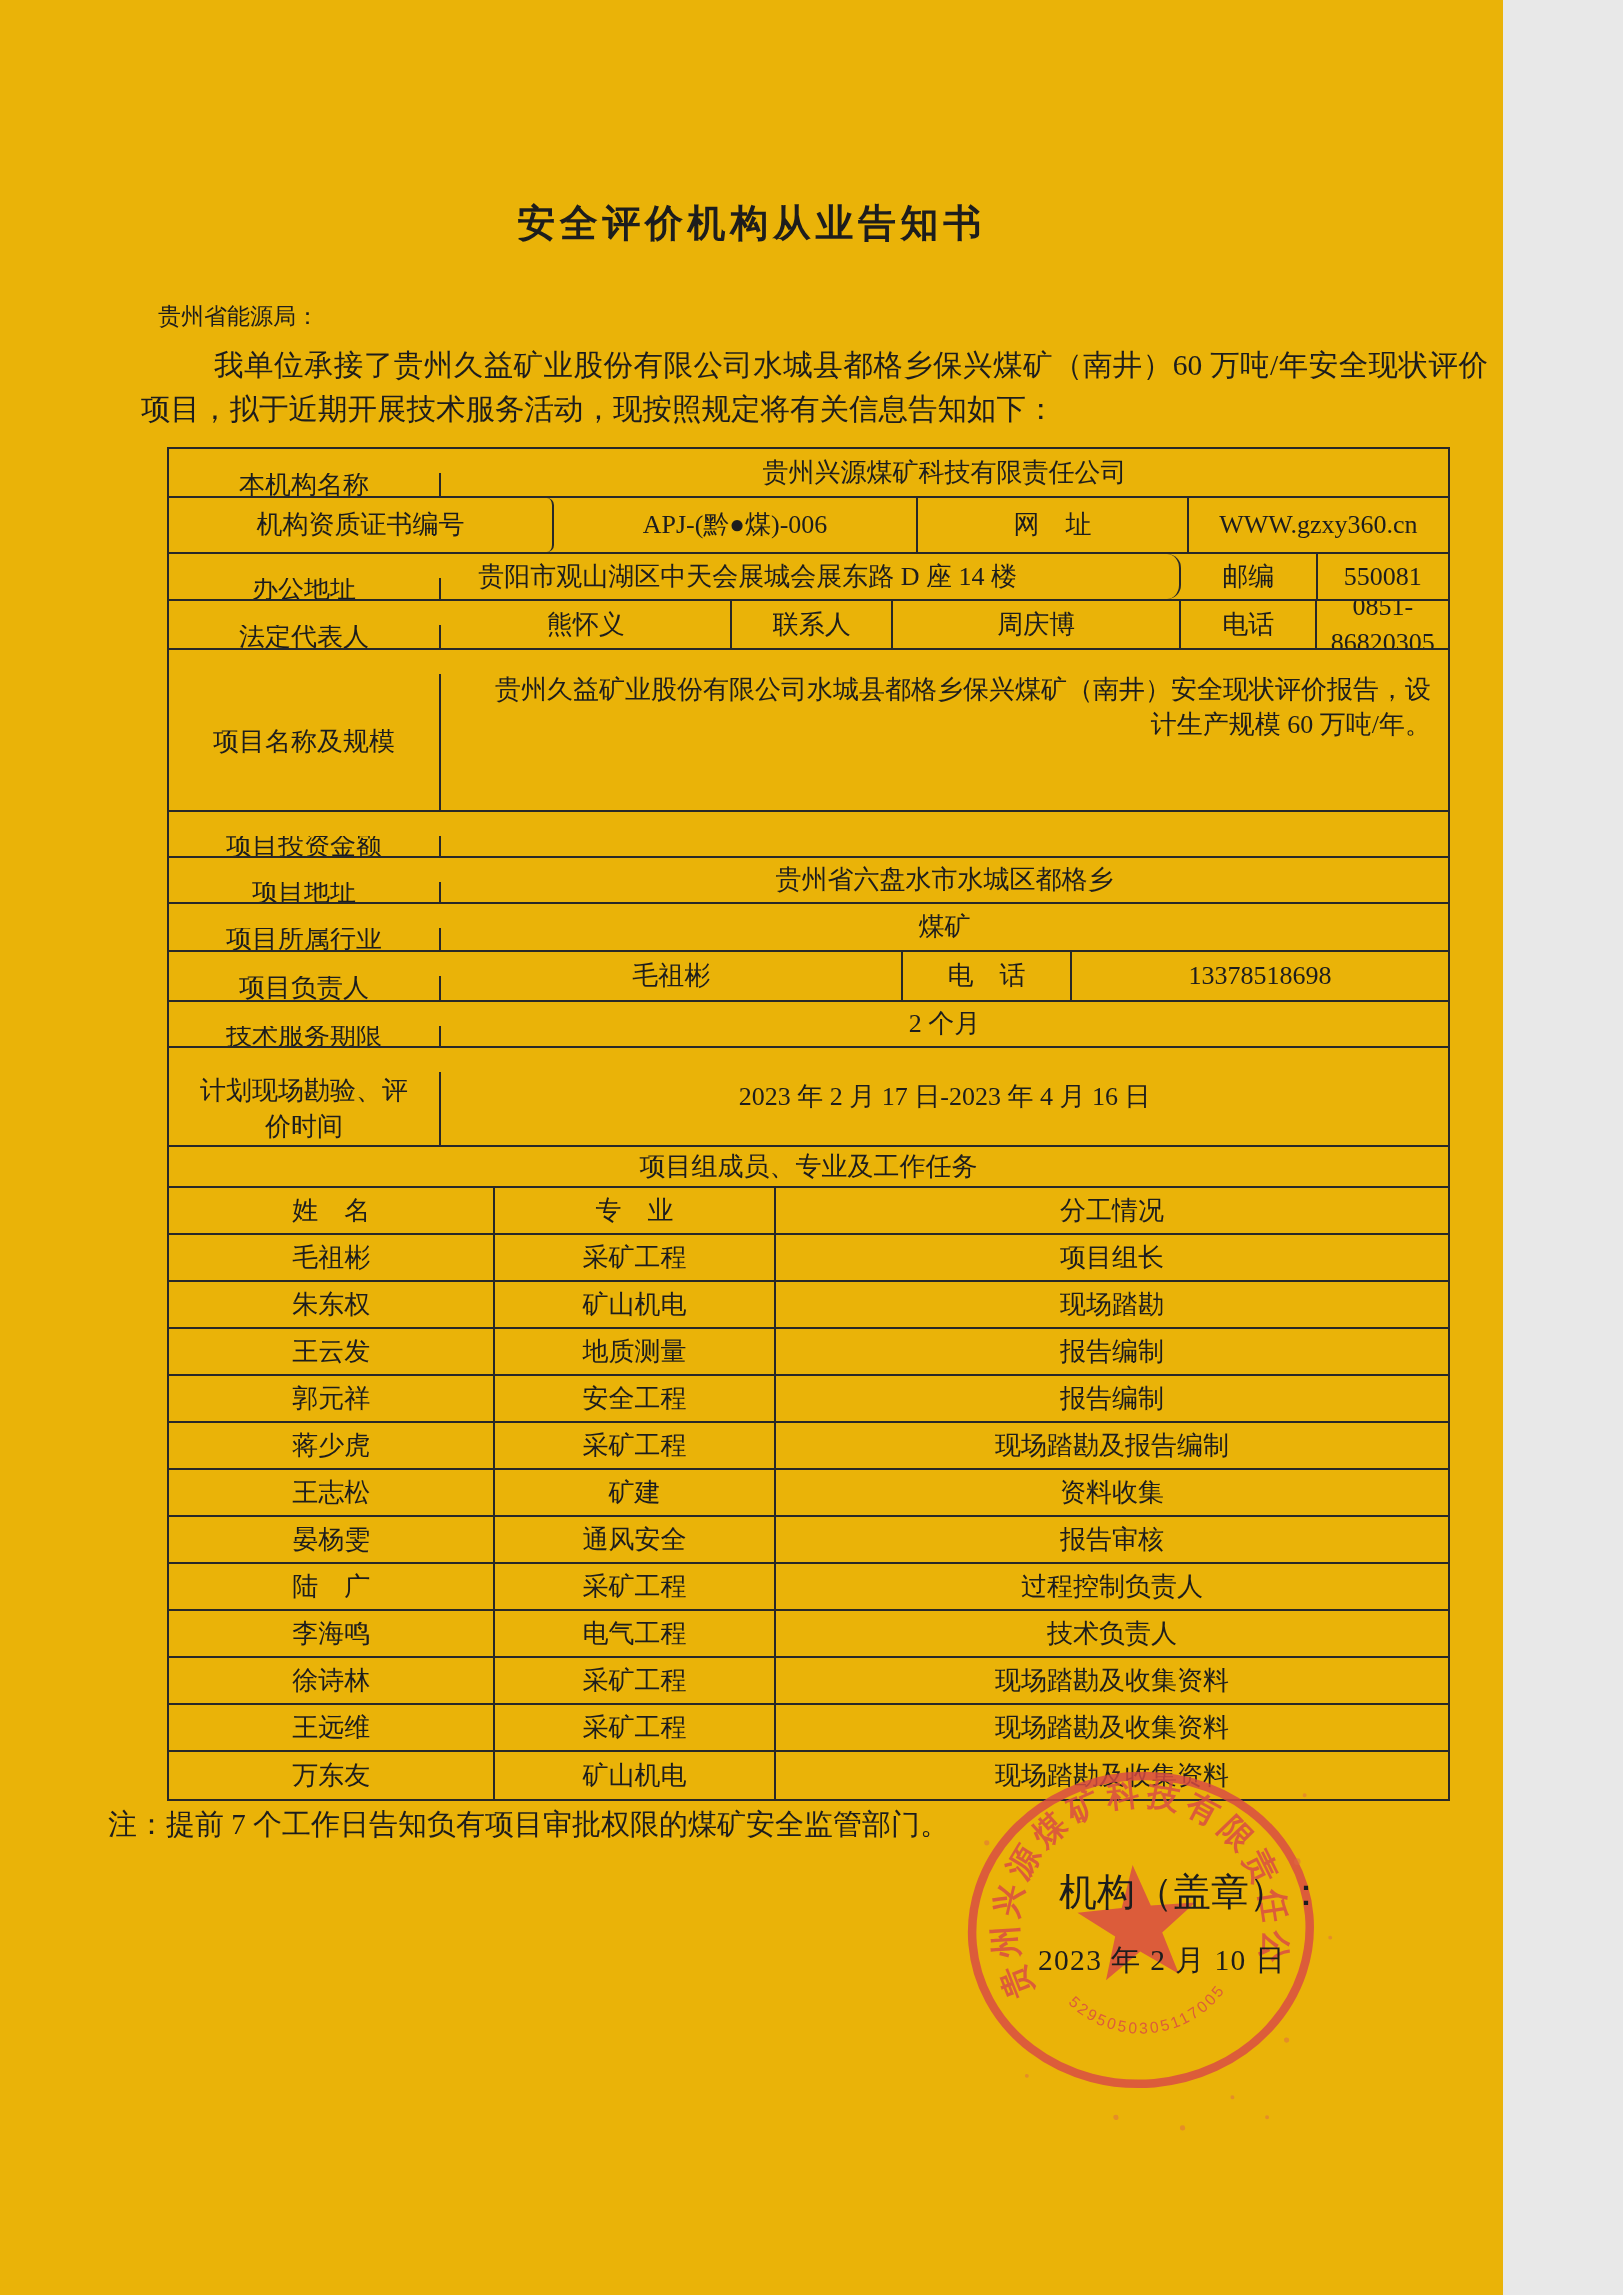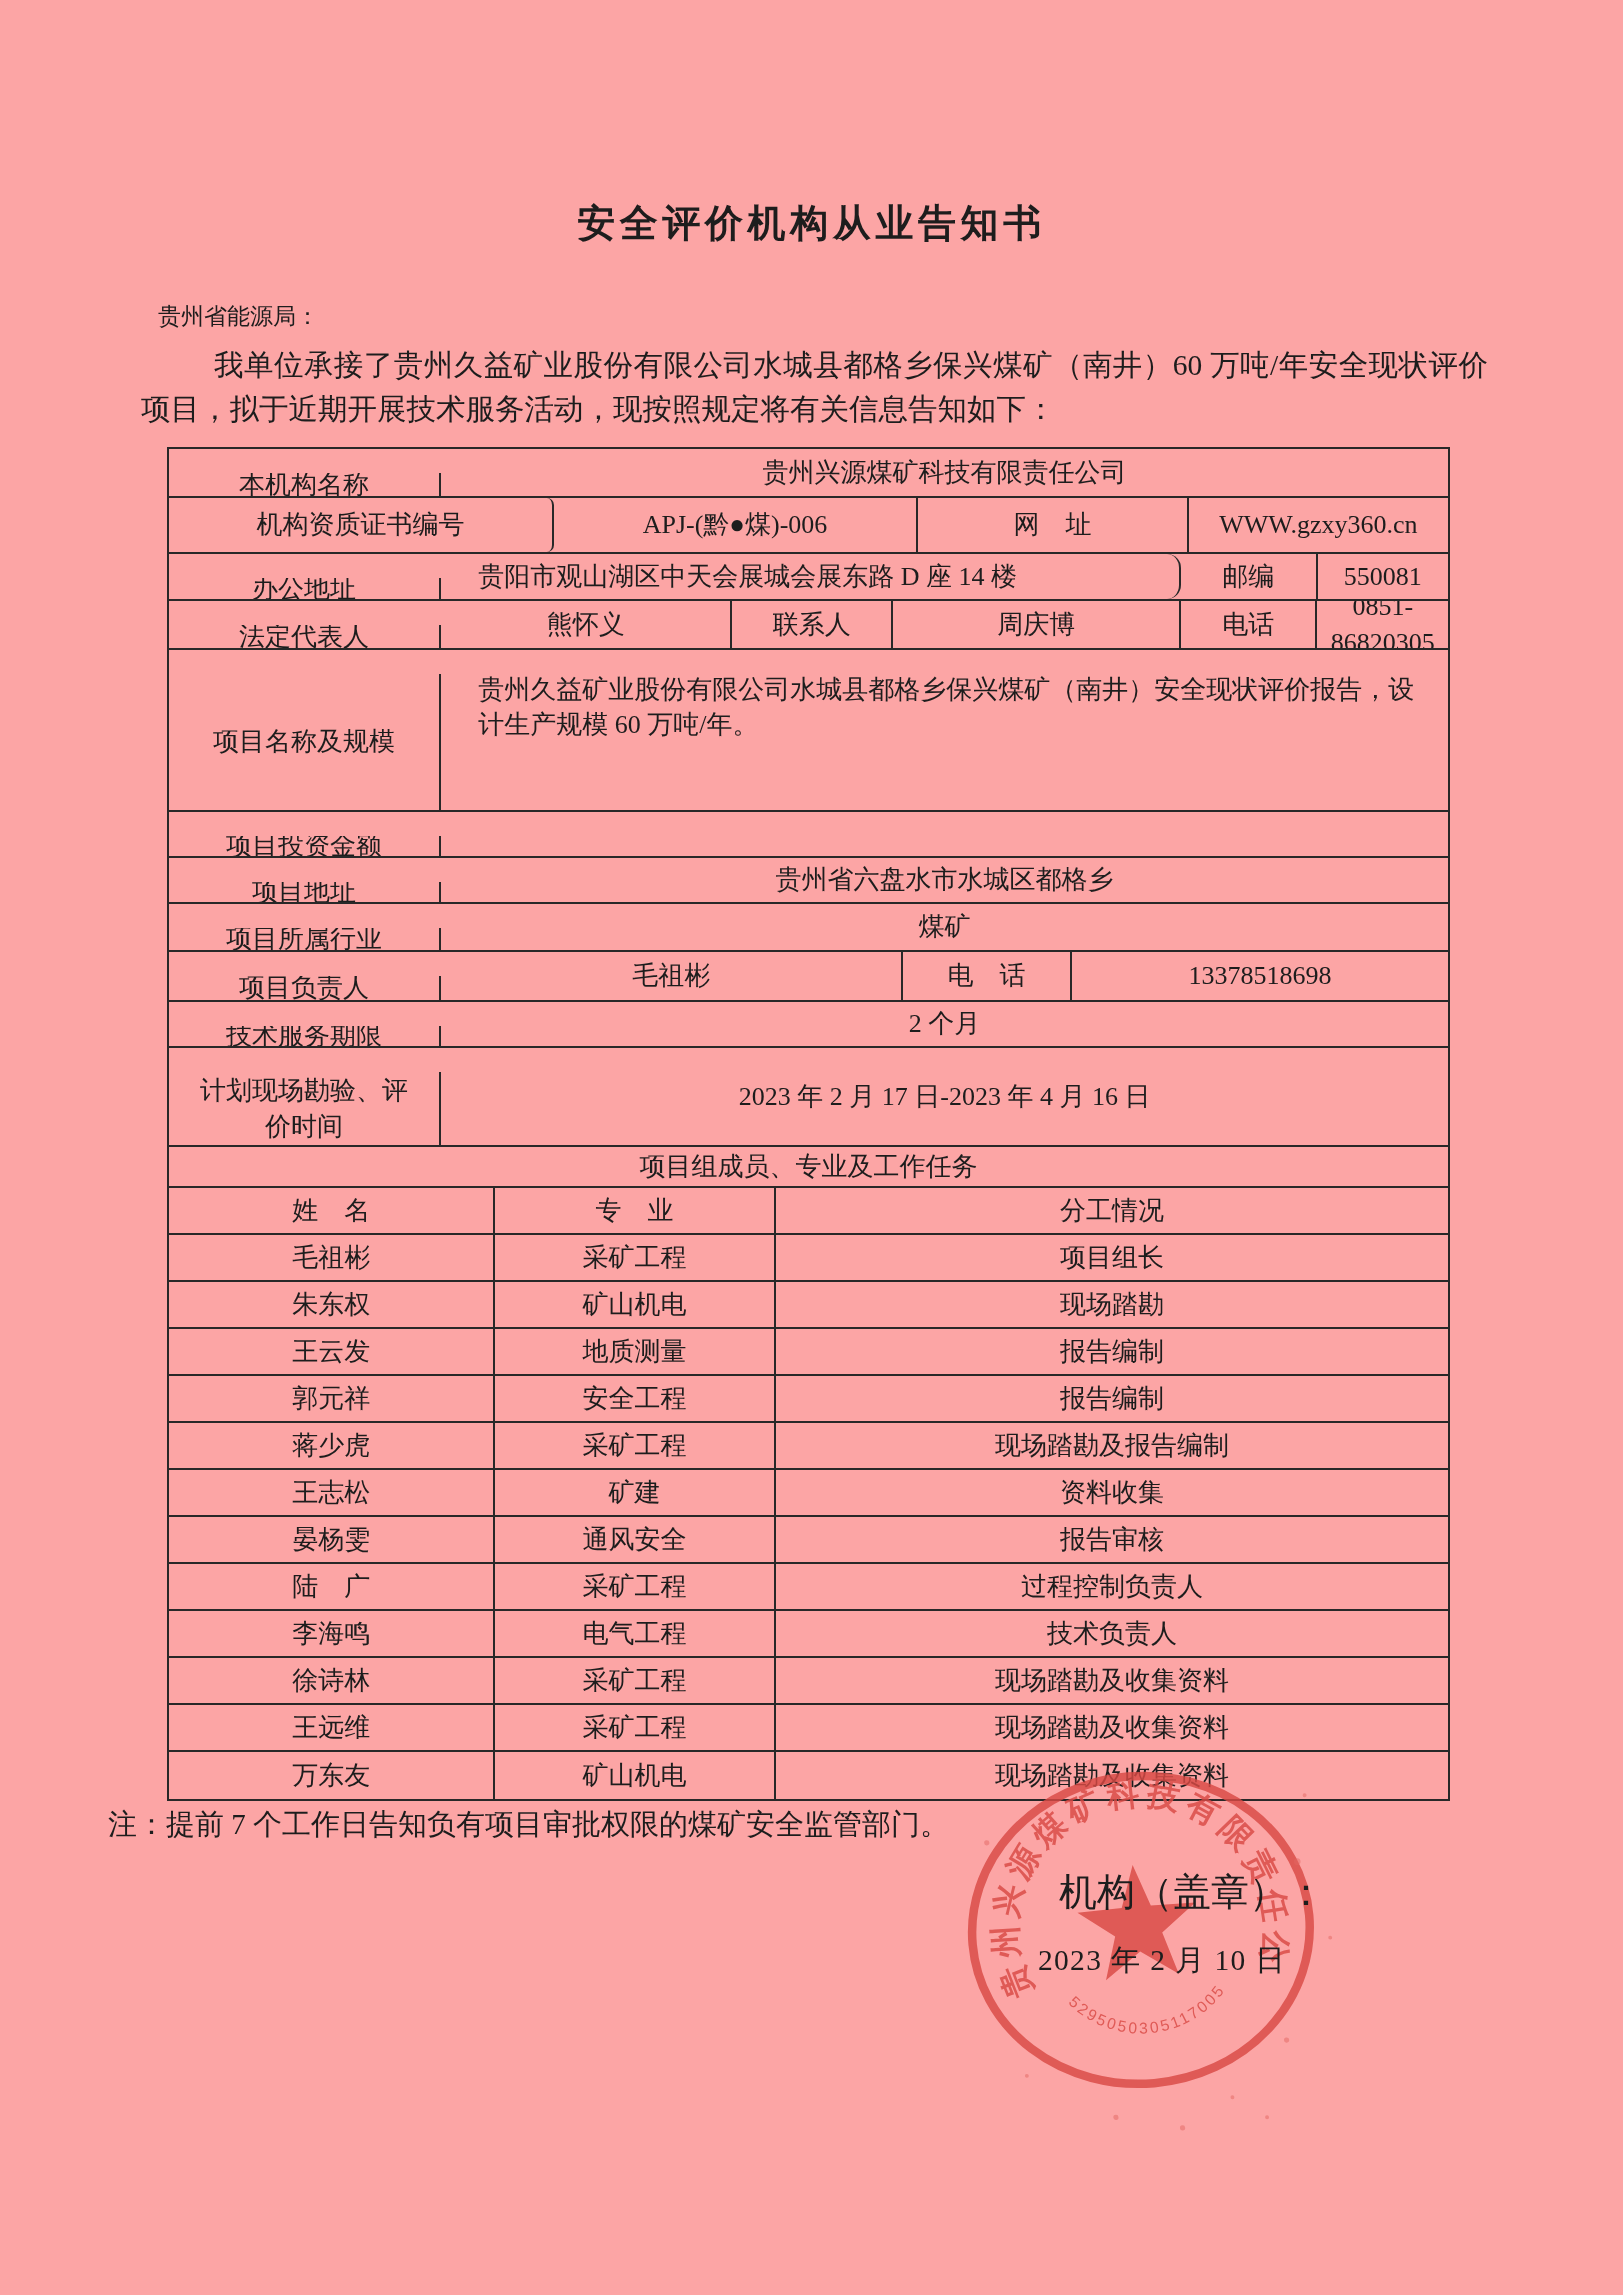--- a/index.html
+++ b/index.html
@@ -1,20 +1,20 @@
 <!DOCTYPE html>
 <html style="font-size:10.5px"><head>
 <meta charset="utf-8">
 <style>
   html, body { margin: 0; padding: 0; background: #e8e8e8; }
   .page {
     position: relative;
-    width: 1623px;
+    width: 1503px;
     height: 2295px;
-    background: #fca5a5;
+    background: #eab308;
     font-family: "Liberation Serif", "DejaVu Serif", serif;
     color: #1d1d1d;
     overflow: hidden;
   }
   .doc-title {
     position: absolute;
     top: 198px; left: 0; right: 0;
     text-align: center;
     font-size: 38px;
     font-weight: bold;
@@ -49,21 +49,21 @@
     display: flex;
     align-items: center;
     justify-content: center;
     font-size: 26px;
     line-height: 1.35;
     text-align: center;
     overflow: hidden;
   }
   .td:last-child { border-right: none; }
   .td.lbl { padding: 0 18.3px; }
-  .td.left { justify-content: flex-start; text-align: left; padding-left: 37px; padding-right: 17px; border-radius: 14px; }
+  .td.left { justify-content: flex-start; text-align: right; padding-left: 37px; padding-right: 17px; border-radius: 14px; }
   .td.top { align-items: flex-start; padding-top: 22px; }
   
   .w21  { width: 21.28%; margin-top: 24px; }
   .w79  { width: 78.72%; }
   .w30  { width: 30.10%; border-radius: 7px; }
   .w28  { width: 28.47%; }
   .w21b { width: 21.17%; }
   .w20  { width: 20.26%; }
   .w58  { width: 57.86%; }
   .w10a { width: 10.66%; }

